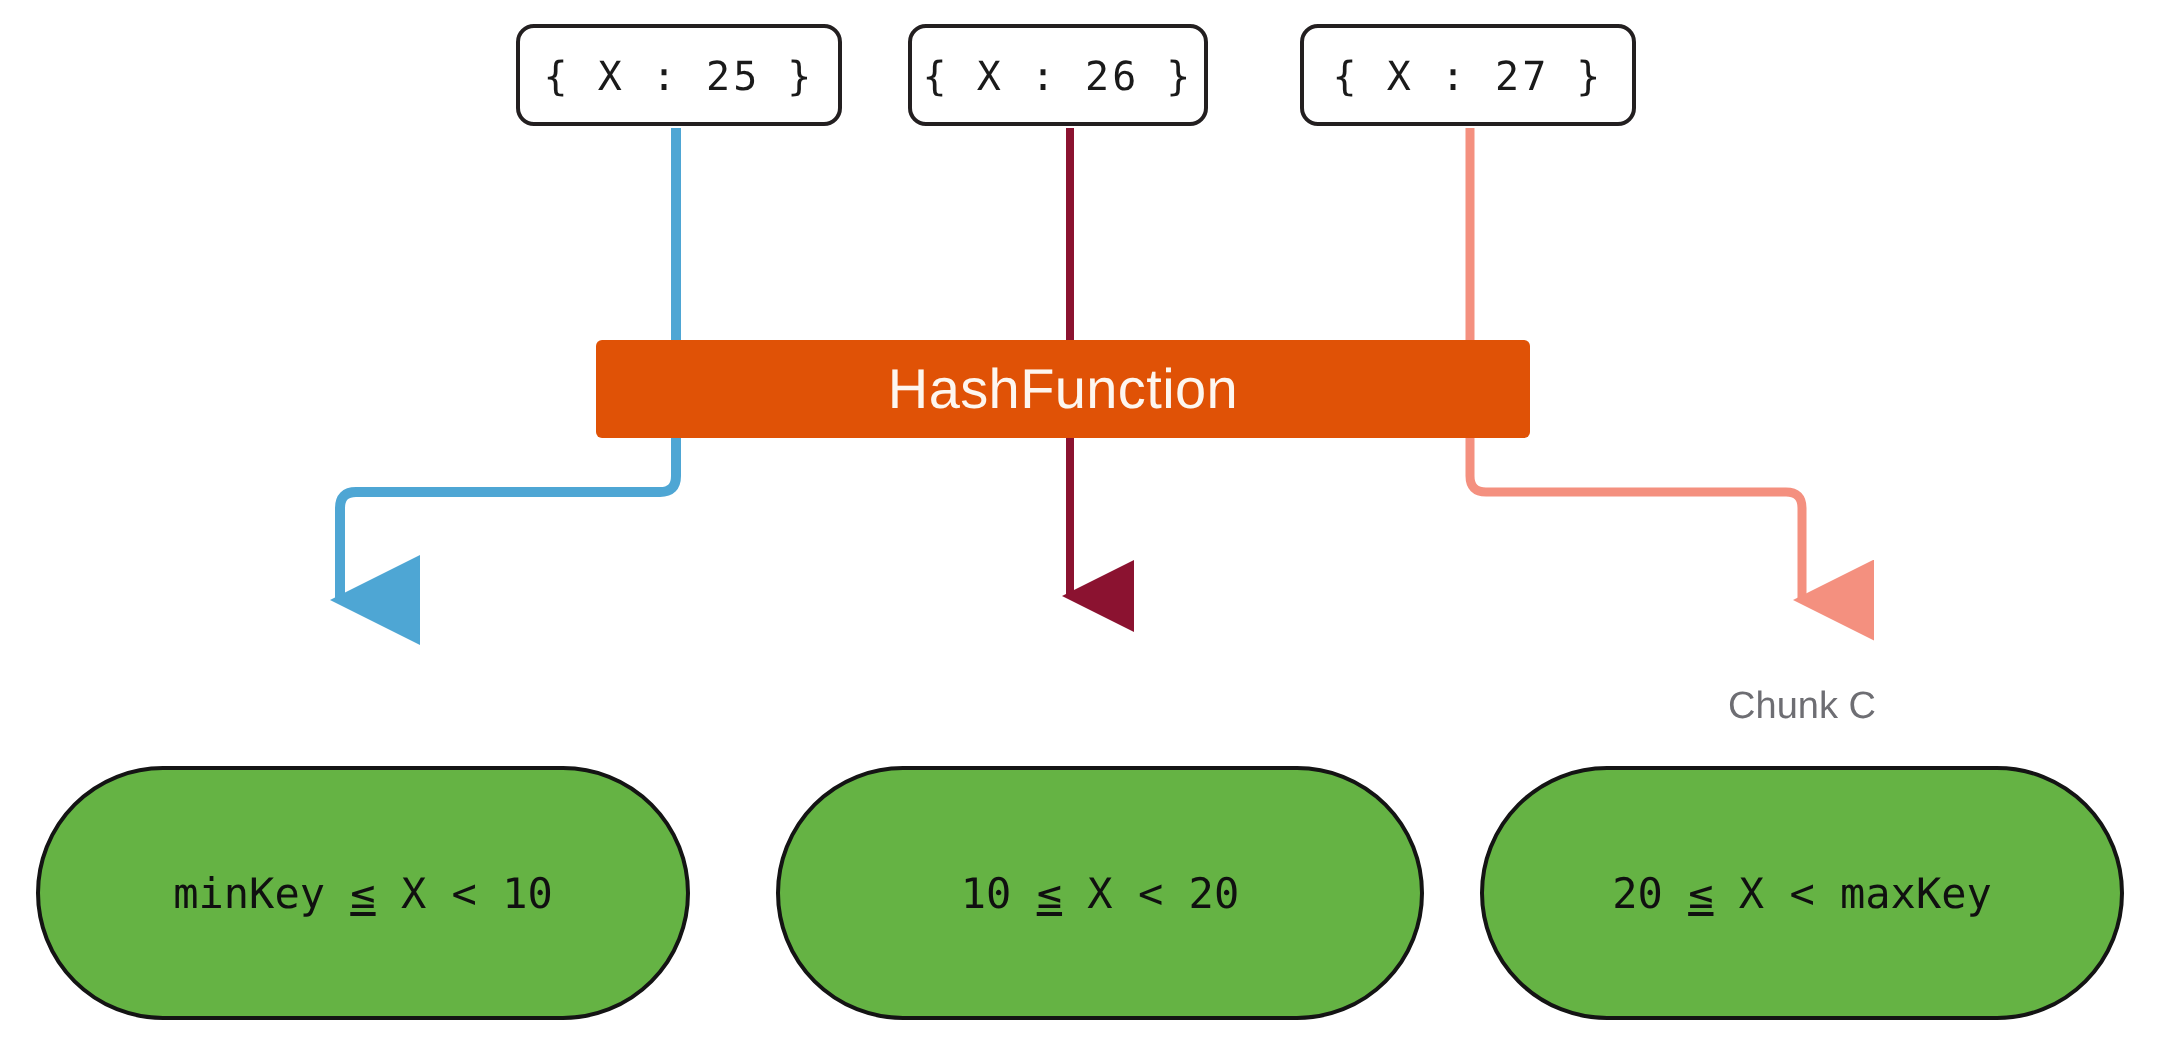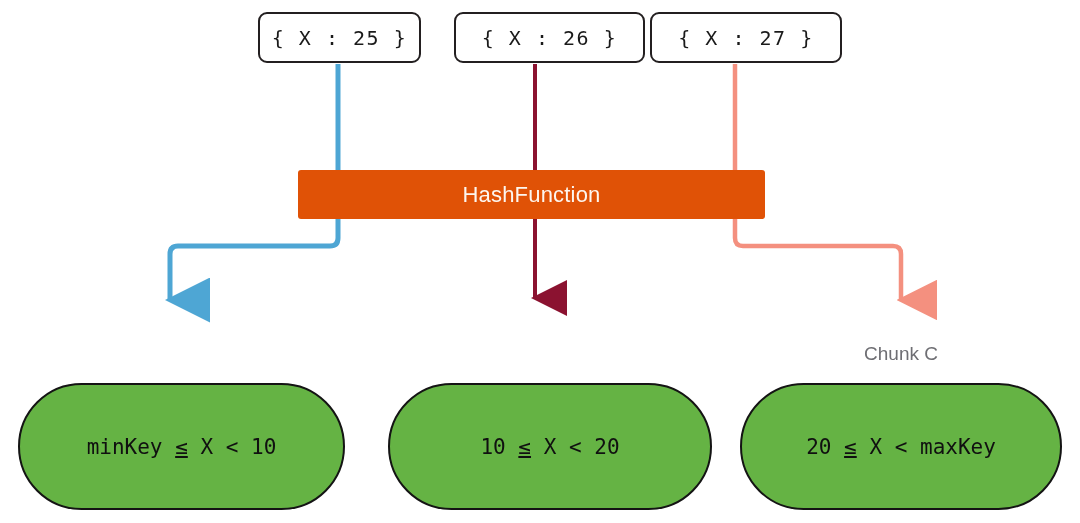--- a/index.html
+++ b/index.html
@@ -36,37 +36,37 @@
     display: flex;
     align-items: center;
     justify-content: center;
     font-family: "DejaVu Sans Mono", monospace;
     font-size: 20px;
     letter-spacing: 1.5px;
     color: #1a1a1a;
     white-space: pre;
   }
   #doc-0 { left: 258px; top: 12px; width: 163px; height: 51px; }
-  #doc-1 { left: 454px; top: 12px; width: 191px; height: 51px; }
-  #doc-2 { left: 650px; top: 12px; width: 192px; height: 51px; }
+  #doc-1 { left: 454px; top: 12px; width: 150px; height: 51px; }
+  #doc-2 { left: 650px; top: 12px; width: 168px; height: 51px; }
 
   
   #hash-bar {
     position: absolute;
     left: 298px;
     top: 170px;
     width: 467px;
     height: 49px;
     background: #e05206;
     border-radius: 3px;
     display: flex;
     align-items: center;
     justify-content: center;
     color: #fdf6ef;
-    font-size: 22px;
+    font-size: 28px;
     letter-spacing: 0.2px;
   }
 
   
   .chunk-label {
     position: absolute;
     color: #6e6e73;
     font-size: 19px;
     text-align: center;
     width: 220px;

